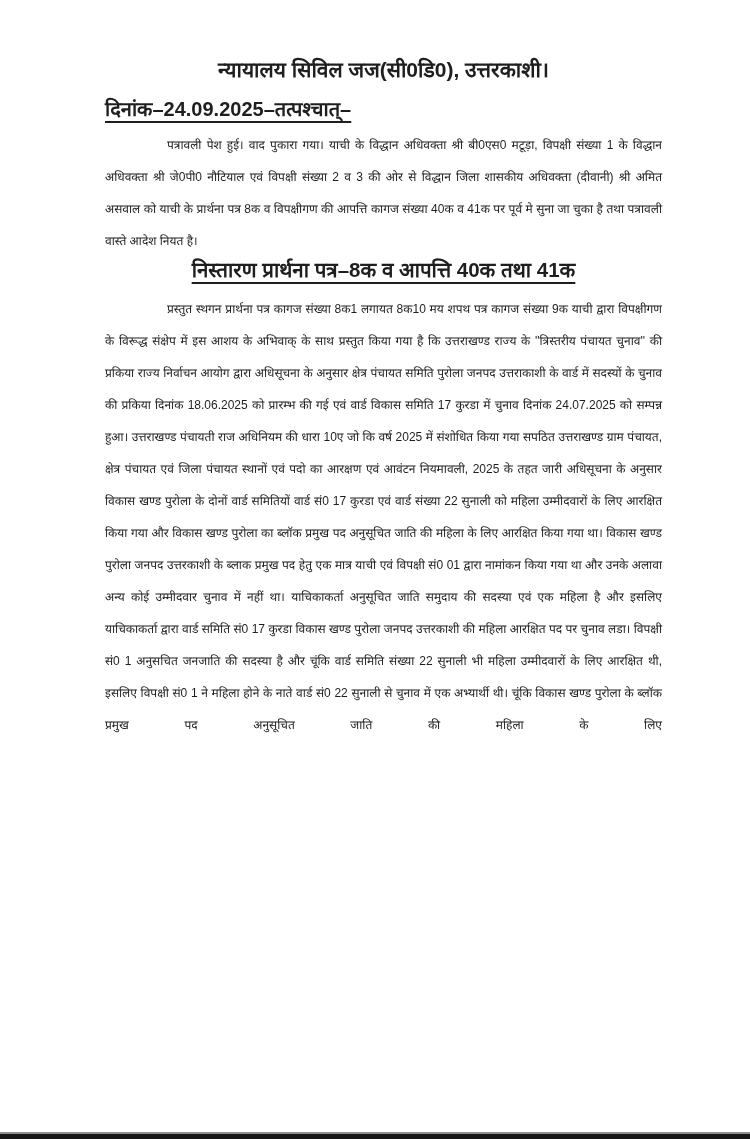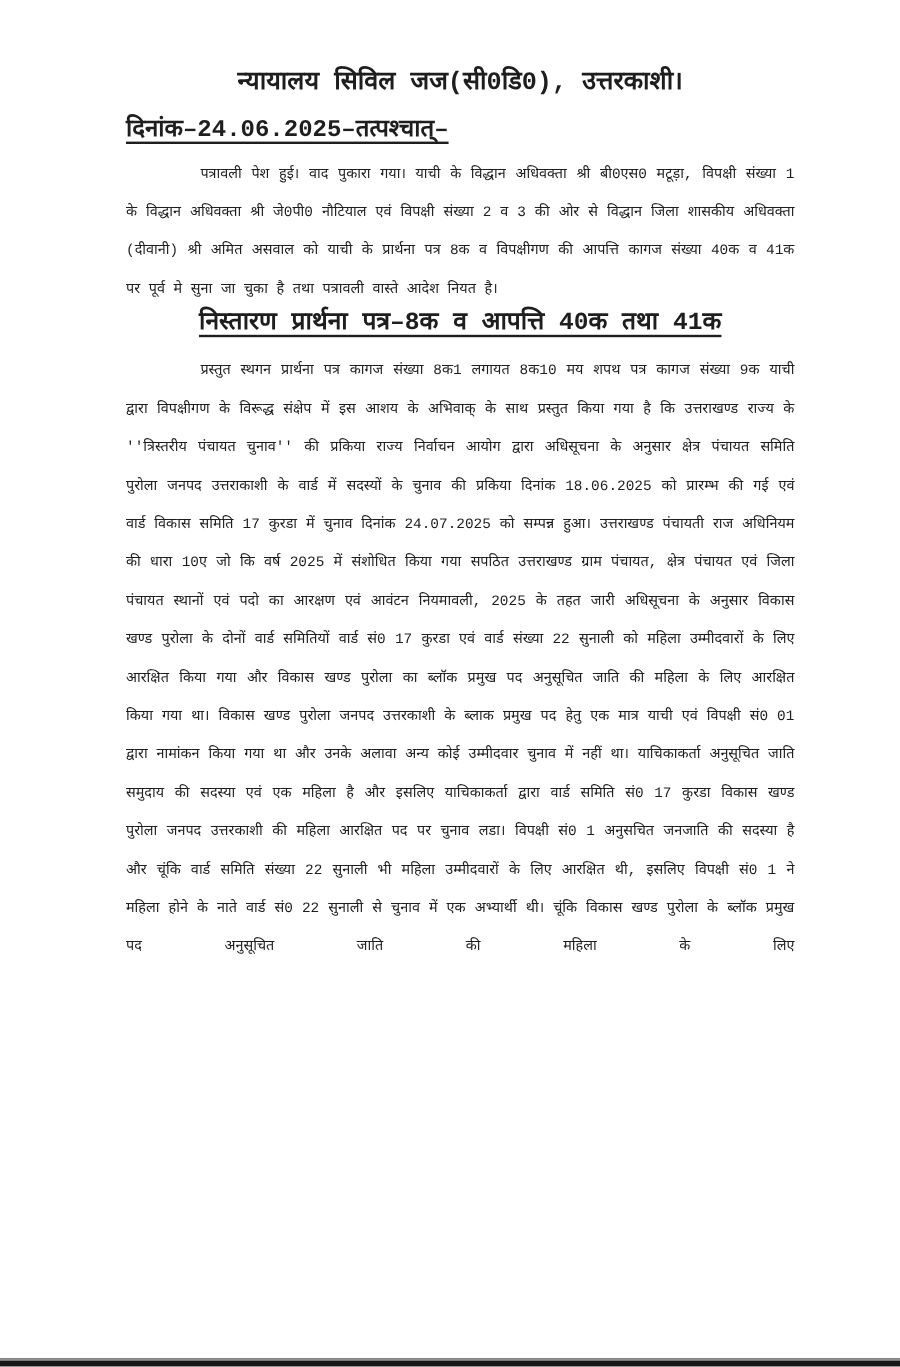--- a/index.html
+++ b/index.html
@@ -5,21 +5,21 @@
   * { margin: 0; padding: 0; box-sizing: border-box; }
   html, body { background: #ffffff; }
 
   .page {
     position: relative;
     width: 750px;
     height: 1139px;
     background: #ffffff;
     overflow: hidden;
     color: #1e1e1e;
-    font-family: Liberation Mono, monospace;
+    font-family: Liberation Sans, sans-serif;
     padding: 56px 88px 0 105px;
   }
 
   .center-line {
     text-align: center;
     font-weight: bold;
     font-size: 21px;
     line-height: 27px;
   }
   .case-line { margin-top: 12px; }
@@ -75,21 +75,21 @@
 </style>
 </head>
 <body>
 
 <div class="page">
 
   <div class="center-line court-line">न्यायालय सिविल जज(सी0डि0), उत्तरकाशी।</div>
 
 
 
-  <div class="dateline">दिनांक–24.06.2025–तत्पश्चात्–</div>
+  <div class="dateline">दिनांक–24.09.2025–तत्पश्चात्–</div>
 
   <p class="para">पत्रावली पेश हुई। वाद पुकारा गया। याची के विद्धान अधिवक्ता श्री बी0एस0 मटूड़ा, विपक्षी संख्या 1 के विद्धान अधिवक्ता श्री जे0पी0 नौटियाल एवं विपक्षी संख्या 2 व 3 की ओर से विद्धान जिला शासकीय अधिवक्ता (दीवानी) श्री अमित असवाल को याची के प्रार्थना पत्र 8क व विपक्षीगण की आपत्ति कागज संख्या 40क व 41क पर पूर्व मे सुना जा चुका है तथा पत्रावली वास्ते आदेश नियत है।</p>
 
   <div class="section-heading">निस्तारण प्रार्थना पत्र–8क व आपत्ति 40क तथा 41क</div>
 
   <p class="para continued">प्रस्तुत स्थगन प्रार्थना पत्र कागज संख्या 8क1 लगायत 8क10 मय शपथ पत्र कागज संख्या 9क याची द्वारा विपक्षीगण के विरूद्ध संक्षेप में इस आशय के अभिवाक् के साथ प्रस्तुत किया गया है कि उत्तराखण्ड राज्य के ''त्रिस्तरीय पंचायत चुनाव'' की प्रकिया राज्य निर्वाचन आयोग द्वारा अधिसूचना के अनुसार क्षेत्र पंचायत समिति पुरोला जनपद उत्तराकाशी के वार्ड में सदस्यों के चुनाव की प्रकिया दिनांक 18.06.2025 को प्रारम्भ की गई एवं वार्ड विकास समिति 17 कुरडा में चुनाव दिनांक 24.07.2025 को सम्पन्न हुआ। उत्तराखण्ड पंचायती राज अधिनियम की धारा 10ए जो कि वर्ष 2025 में संशोधित किया गया सपठित उत्तराखण्ड ग्राम पंचायत, क्षेत्र पंचायत एवं जिला पंचायत स्थानों एवं पदो का आरक्षण एवं आवंटन नियमावली, 2025 के तहत जारी अधिसूचना के अनुसार विकास खण्ड पुरोला के दोनों वार्ड समितियों वार्ड सं0 17 कुरडा एवं वार्ड संख्या 22 सुनाली को महिला उम्मीदवारों के लिए आरक्षित किया गया और विकास खण्ड पुरोला का ब्लॉक प्रमुख पद अनुसूचित जाति की महिला के लिए आरक्षित किया गया था। विकास खण्ड पुरोला जनपद उत्तरकाशी के ब्लाक प्रमुख पद हेतु एक मात्र याची एवं विपक्षी सं0 01 द्वारा नामांकन किया गया था और उनके अलावा अन्य कोई उम्मीदवार चुनाव में नहीं था। याचिकाकर्ता अनुसूचित जाति समुदाय की सदस्या एवं एक महिला है और इसलिए याचिकाकर्ता द्वारा वार्ड समिति सं0 17 कुरडा विकास खण्ड पुरोला जनपद उत्तरकाशी की महिला आरक्षित पद पर चुनाव लडा। विपक्षी सं0 1 अनुसचित जनजाति की सदस्या है और चूंकि वार्ड समिति संख्या 22 सुनाली भी महिला उम्मीदवारों के लिए आरक्षित थी, इसलिए विपक्षी सं0 1 ने महिला होने के नाते वार्ड सं0 22 सुनाली से चुनाव में एक अभ्यार्थी थी। चूंकि विकास खण्ड पुरोला के ब्लॉक प्रमुख पद अनुसूचित जाति की महिला के लिए</p>
 
   <div class="bottom-bar"></div>
 
 </div>

